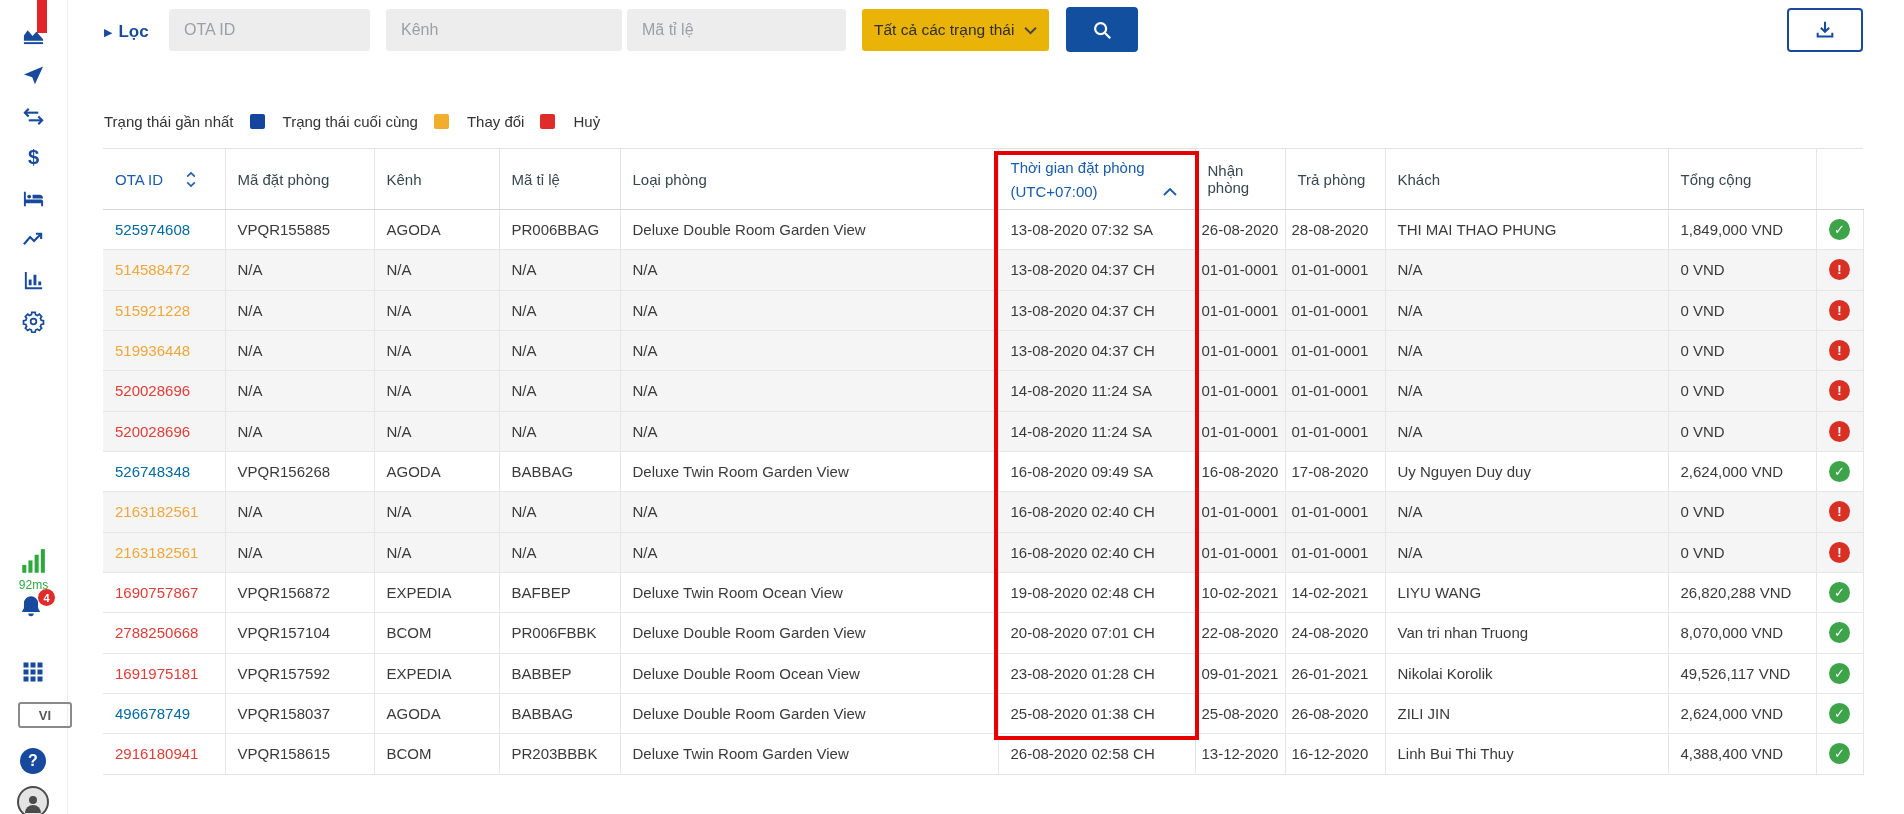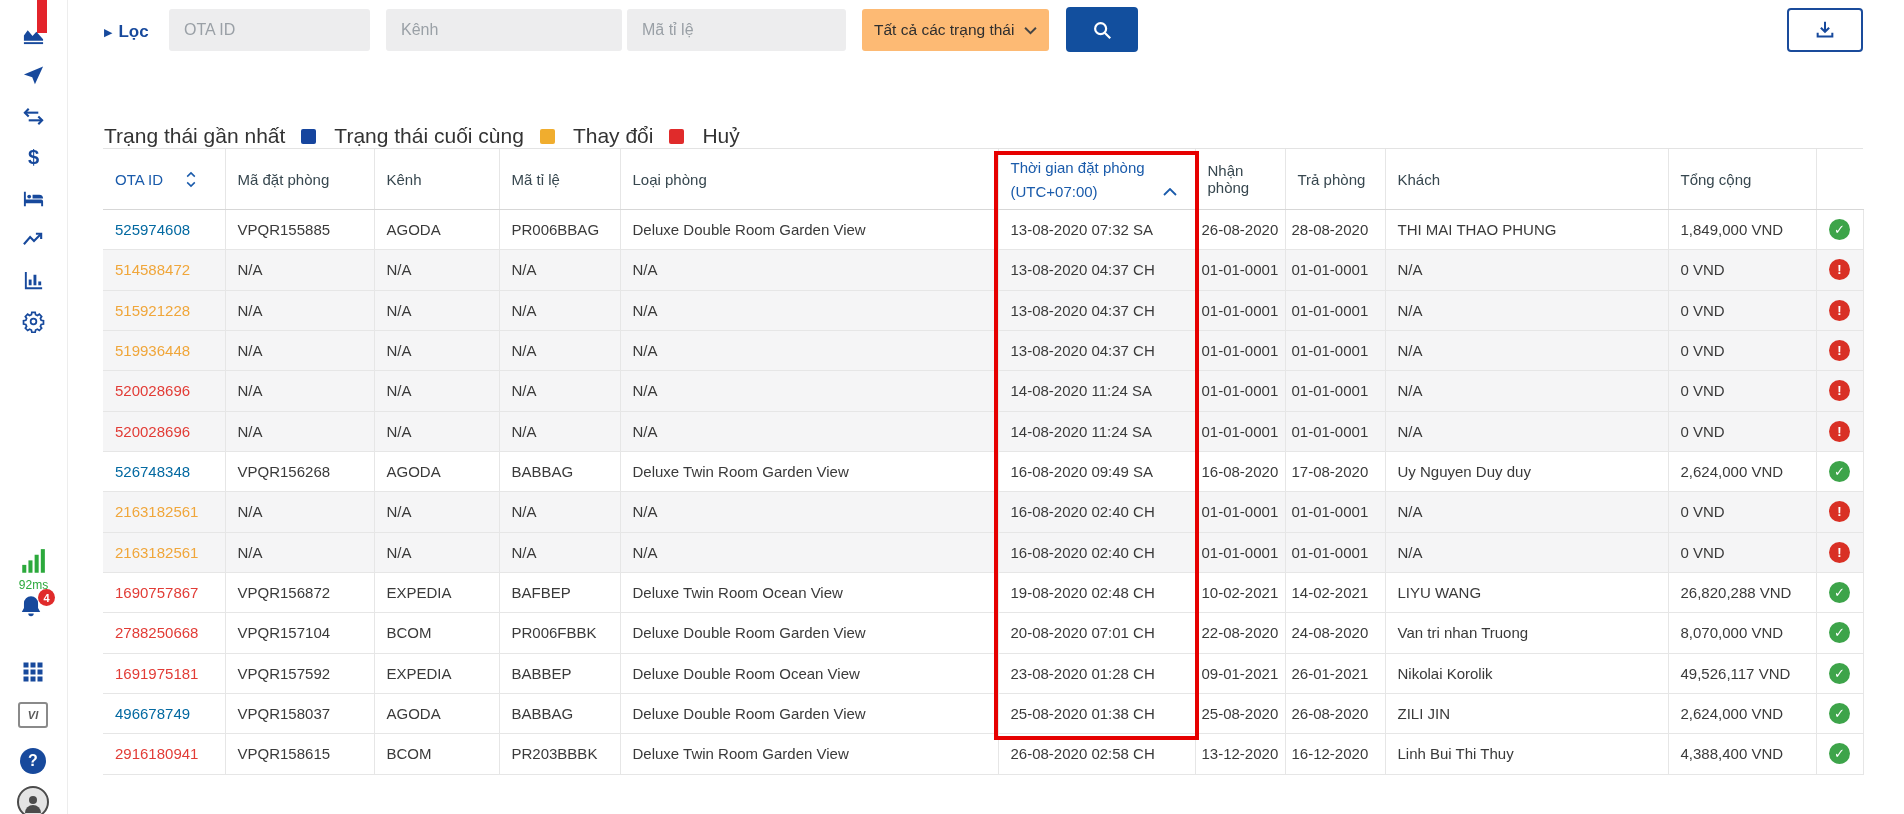--- a/index.html
+++ b/index.html
@@ -16,42 +16,42 @@
   .nav-btn { height:41px; display:flex; align-items:center; justify-content:center; color:#17499c; cursor:pointer; }
   .nav-btn svg { width:23px; height:23px; }
   .signal-wrap { position:absolute; left:0; top:548px; width:67px; text-align:center; }
   .signal-wrap svg { width:27px; height:27px; }
   .latency { position:absolute; left:0; top:578px; width:67px; text-align:center; font-size:12px; color:#2ca93c; }
   .bell-wrap { position:absolute; left:18px; top:594px; width:30px; color:#17499c; cursor:pointer; }
   .bell-wrap svg { width:26px; height:26px; }
   .badge { position:absolute; top:-5px; right:-7px; min-width:17px; height:17px; border-radius:50%; background:#e02b2b; color:#fff; font-size:11px; font-weight:bold; display:flex; align-items:center; justify-content:center; }
   .apps-wrap { position:absolute; left:21px; top:660px; color:#17499c; cursor:pointer; }
   .apps-wrap svg { width:24px; height:24px; }
-  .lang-box { position:absolute; left:18px; top:702px; width:30px; height:26px; border:2px solid #8a8a8a; border-radius:3px; color:#5a5a5a; font-size:11px; font-weight:bold; display:flex; align-items:center; justify-content:center; cursor:pointer;font-style:italic; }
+  .lang-box { position:absolute; left:18px; top:702px; width:54px; height:26px; border:2px solid #8a8a8a; border-radius:3px; color:#5a5a5a; font-size:13px; font-weight:bold; display:flex; align-items:center; justify-content:center; cursor:pointer; }
   .help-circle { position:absolute; left:20px; top:748px; width:26px; height:26px; border-radius:50%; background:#17499c; color:#fff; font-size:16px; font-weight:bold; display:flex; align-items:center; justify-content:center; cursor:pointer; }
   .avatar { position:absolute; left:17px; top:786px; width:32px; height:32px; border-radius:50%; border:2px solid #4b4b4b; background:#e4e4e4; display:flex; align-items:flex-end; justify-content:center; overflow:hidden; cursor:pointer; }
   .avatar svg { width:24px; height:24px; }
 
   
   .filter-label { position:absolute; left:104px; top:22px; display:flex; align-items:center; gap:6px; color:#17499c; font-size:17px; font-weight:bold; cursor:pointer; }
   .filter-label .tri { font-size:11px; }
   .flt-input { position:absolute; top:9px; height:42px; background:#ededee; border:none; border-radius:3px; padding:0 15px; font-size:16px; color:#333; font-family:inherit; }
   .flt-input::placeholder { color:#9aa0a6; }
   #input-ota { left:169px; width:201px; }
   #input-channel { left:386px; width:236px; }
   #input-rate { left:627px; width:219px; }
-  .dropdown { position:absolute; left:862px; top:9px; width:187px; height:42px; background:#fdba74; border-radius:3px; display:flex; align-items:center; padding:0 12px; font-size:15.5px; color:#2f2f2f; cursor:pointer; }
+  .dropdown { position:absolute; left:862px; top:9px; width:187px; height:42px; background:#eab308; border-radius:3px; display:flex; align-items:center; padding:0 12px; font-size:15.5px; color:#2f2f2f; cursor:pointer; }
   .dropdown svg { margin-left:auto; width:13px; height:9px; }
   .search-btn { position:absolute; left:1066px; top:7px; width:72px; height:45px; background:#124f9e; border:none; border-radius:4px; display:flex; align-items:center; justify-content:center; cursor:pointer; }
   .search-btn svg { width:22px; height:22px; }
   .download-btn { position:absolute; left:1787px; top:8px; width:76px; height:44px; background:#fff; border:2px solid #1a4b9b; border-radius:4px; display:flex; align-items:center; justify-content:center; cursor:pointer; }
   .download-btn svg { width:22px; height:22px; }
 
   
-  .legend { position:absolute; left:104px; top:113px; display:flex; align-items:center; font-size:21px; color:#333;margin-top:11px; }
+  .legend { position:absolute; left:104px; top:113px; display:flex; align-items:center; font-size:15px; color:#333; }
   .legend-item { display:flex; align-items:center; gap:18px; margin-left:16px; }
   .sw { width:15px; height:15px; border-radius:2px; display:inline-block; }
   .sw-blue { background:#16459e; } .sw-yellow { background:#f0ad2e; } .sw-red { background:#e02b2b; }
 
   
   .table-wrap { position:absolute; left:103px; top:148px; width:1760px; }
   table { border-collapse:collapse; table-layout:fixed; width:1760px; font-size:15px; color:#3a3a3a; }
   thead th { height:61px; font-weight:400; color:#37474f; text-align:left; padding:0 12px; background:#fff; border-top:1px solid #e3e3e3; border-bottom:1px solid #d7d7d7; vertical-align:middle; }
   th + th, td + td { border-left:1px solid #e6e6e6; }
   td:last-child { border-right:1px solid #e6e6e6; }

